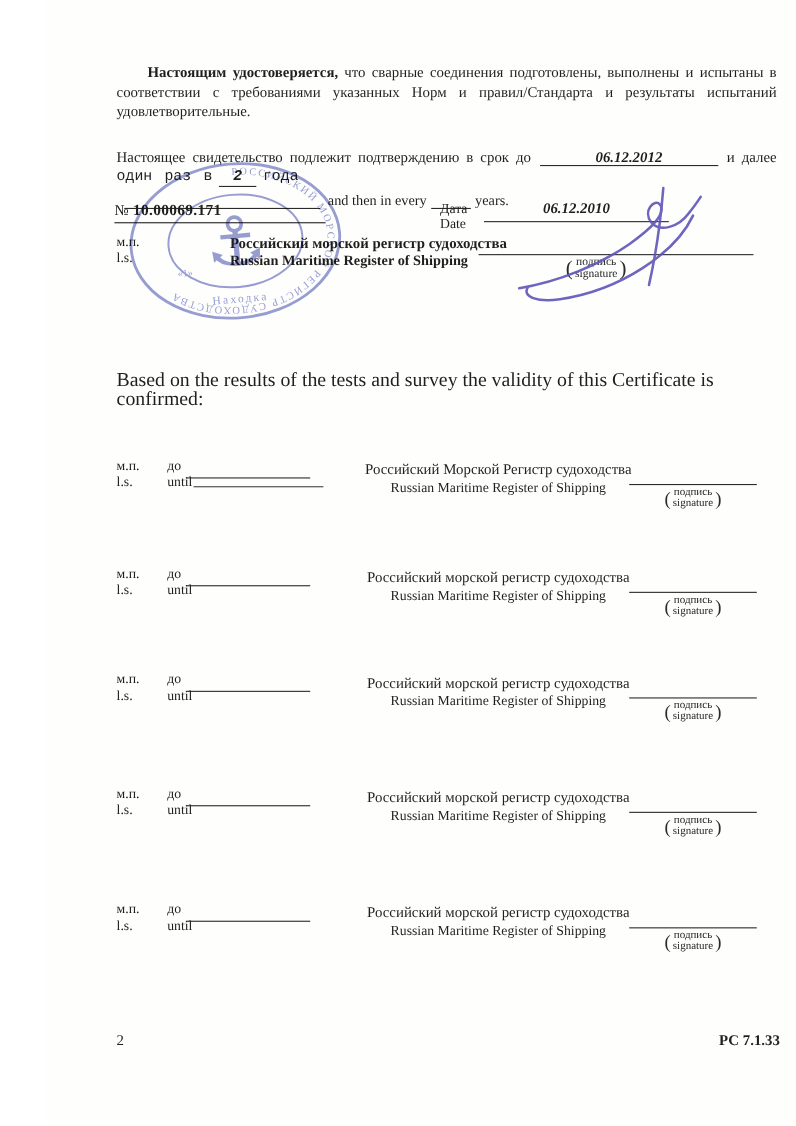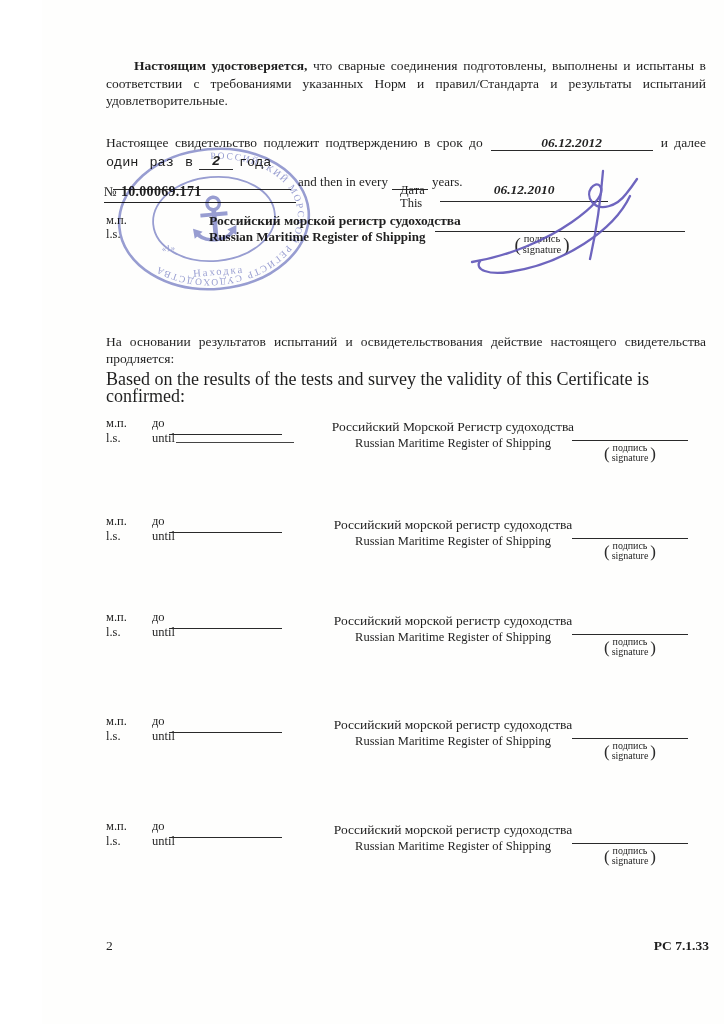--- a/index.html
+++ b/index.html
@@ -6,21 +6,21 @@
   .page{
     position:relative;width:724px;height:1024px;background:#fefefdff;
     font-family:"Liberation Serif","DejaVu Serif",serif;color:#1f1f1f;overflow:hidden;margin-left:42px;
   }
   
   .certify{position:absolute;left:64px;top:57px;width:600px;font-size:13.5px;line-height:17.5px;text-align:justify;}
   .certify p{margin:0;text-indent:28px;}
   .b{font-weight:bold;}
   
   .confirm{position:absolute;left:64px;top:135px;width:600px;font-size:13.5px;}
-  .frow{display:flex;align-items:flex-end;white-space:nowrap;}
+  .frow{display:flex;white-space:nowrap;}
   .frow .txt{word-spacing:3px;}
   .blank{border-bottom:1.3px solid #2a2a2a;display:inline-block;text-align:center;
          font-weight:bold;font-style:italic;line-height:15px;}
   .blank.grow{flex:1;margin:0 8px;}
   .blank.small{width:34px;margin:0 6px;}
   .blank.mid{width:178px;margin:0 7px 0 7px;}
   .blank.tiny{width:36px;margin:0 4px;}
   .row2{margin-top:3px;font-family:Liberation Mono, monospace;}
   .row3{margin-top:4px;font-size:13px;}
   
@@ -94,21 +94,21 @@
       <span class="blank tiny"></span>
       <span>years.</span>
     </div>
   </div>
 
   <div class="numrow">
     <span class="numline"><span class="no-sign">№</span> <span class="cert-no">10.00069.171</span></span>
   </div>
   <div class="dately">
     <div>Дата</div>
-    <div>This</div>
+    <div>Date</div>
   </div>
   <div class="dateval">06.12.2010</div>
 
   <div class="issue-mp mpcol">
     <div>м.п.</div>
     <div>l.s.</div>
   </div>
   <div class="issue-reg">
     <div class="ru">Российский морской регистр судоходства</div>
     <div class="en">Russian Maritime Register of Shipping</div>
@@ -142,21 +142,20 @@
     <text font-family="Liberation Serif, serif" font-size="9.5" letter-spacing="1.6" fill="#8289c9">
       <textPath href="#ringpath" startOffset="2">РОССИЙСКИЙ МОРСКОЙ РЕГИСТР СУДОХОДСТВА</textPath>
     </text>
     <text x="100" y="97" text-anchor="middle" font-family="DejaVu Sans, sans-serif" font-size="62" fill="#8289c9">⚓</text>
     <text x="52" y="103" text-anchor="middle" font-family="Liberation Serif, serif" font-size="9" fill="#8289c9">«1»</text>
     <text x="100" y="131" text-anchor="middle" font-family="Liberation Serif, serif" font-size="10.5" letter-spacing="2" fill="#8289c9">Находка</text>
   </svg>
 
 
   <div class="eintro">
-    <p class="ru">На основании результатов испытаний и освидетельствования действие настоящего свидетельства продляется:</p>
     <p class="en">Based on the results of the tests and survey the validity of this Certificate is confirmed:</p>
   </div>
 
   <div class="eblock" style="top:413px">
     <div class="eb-mp">
       <div>м.п.</div>
       <div>l.s.</div>
     </div>
     <div class="eb-until">
       <div>до</div>

